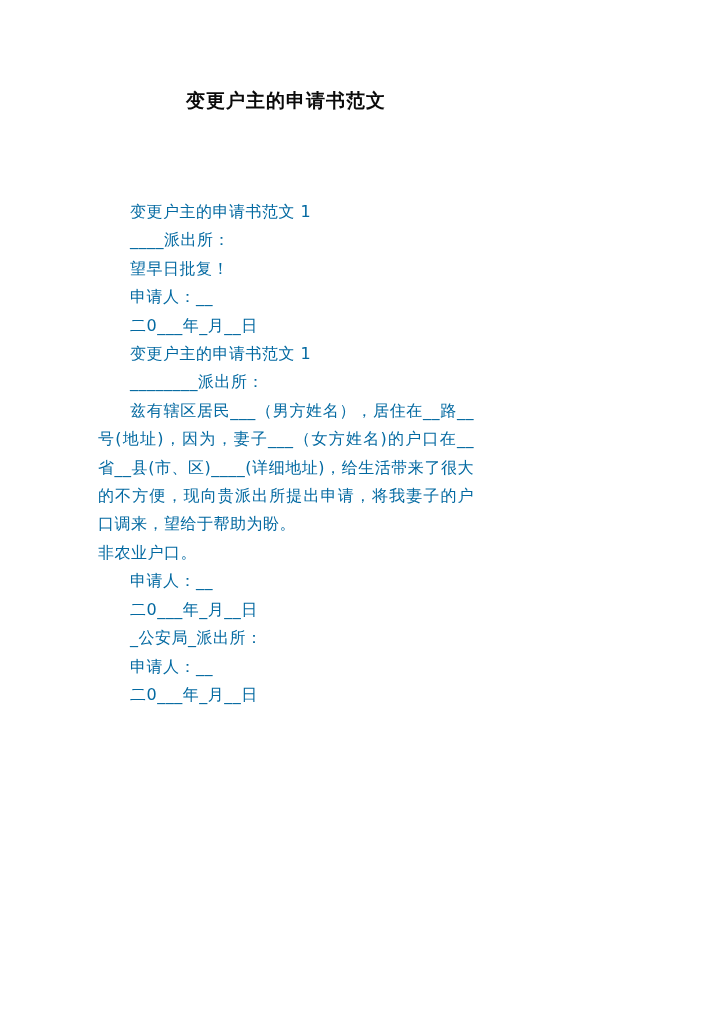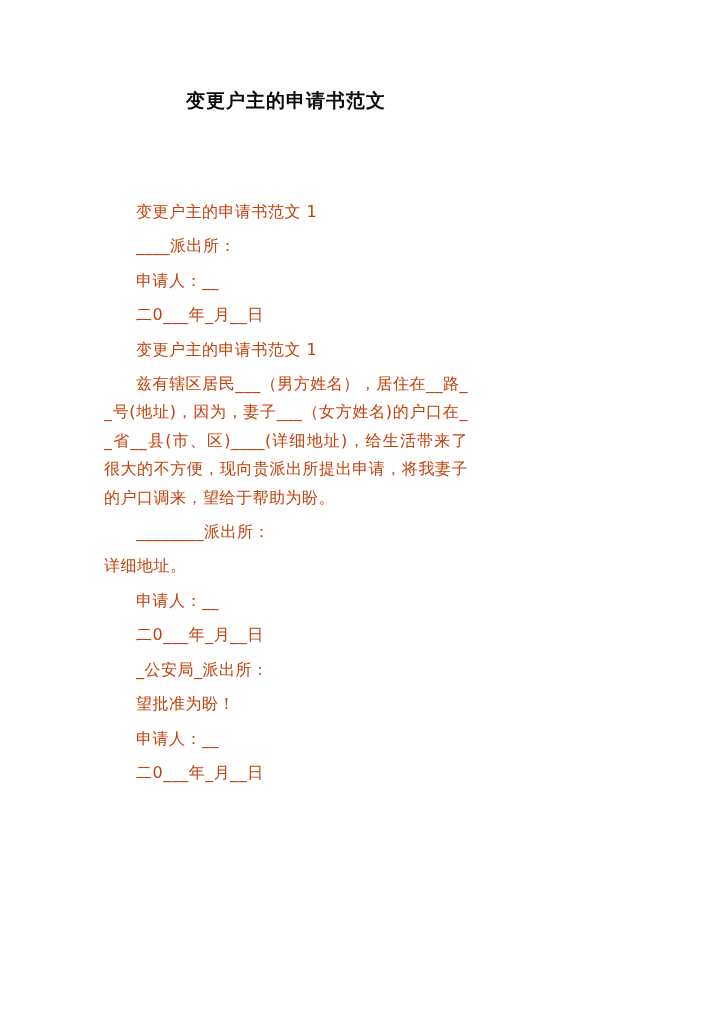--- a/index.html
+++ b/index.html
@@ -20,48 +20,48 @@
   .doc-title {
     margin: 0 0 86px 0;
     text-align: center;
     font-size: 19px;
     font-weight: bold;
     color: #0a0a0a;
     letter-spacing: 1px;
     line-height: 24px;
   }
   .doc-body p {
-    margin: 6px;
+    margin: 0;
     padding: 0;
     font-size: 16px;
     line-height: 28.4px;
-    color: #c2410c;
+    color: #0369a1;
     text-align: justify;
     text-indent: 2em;
     word-break: break-all;
     letter-spacing: 0.5px;
   }
   .doc-body p.no-indent {
     text-indent: 0;
   }
 </style>
 </head>
 <body>
 
 <div class="page">
   <h1 class="doc-title">变更户主的申请书范文</h1>
   <div class="doc-body">
     <p>变更户主的申请书范文 1</p>
     <p>____派出所：</p>
+    <p>望早日批复！</p>
     <p>申请人：__</p>
     <p>二0___年_月__日</p>
     <p>变更户主的申请书范文 1</p>
+    <p>________派出所：</p>
     <p>兹有辖区居民___（男方姓名），居住在__路__号(地址)，因为，妻子___（女方姓名)的户口在__省__县(市、区)____(详细地址)，给生活带来了很大的不方便，现向贵派出所提出申请，将我妻子的户口调来，望给于帮助为盼。</p>
-    <p>________派出所：</p>
-    <p class="no-indent">详细地址。</p>
+    <p class="no-indent">非农业户口。</p>
     <p>申请人：__</p>
     <p>二0___年_月__日</p>
     <p>_公安局_派出所：</p>
-    <p>望批准为盼！</p>
     <p>申请人：__</p>
     <p>二0___年_月__日</p>
   </div>
 </div>
 
 </body></html>

